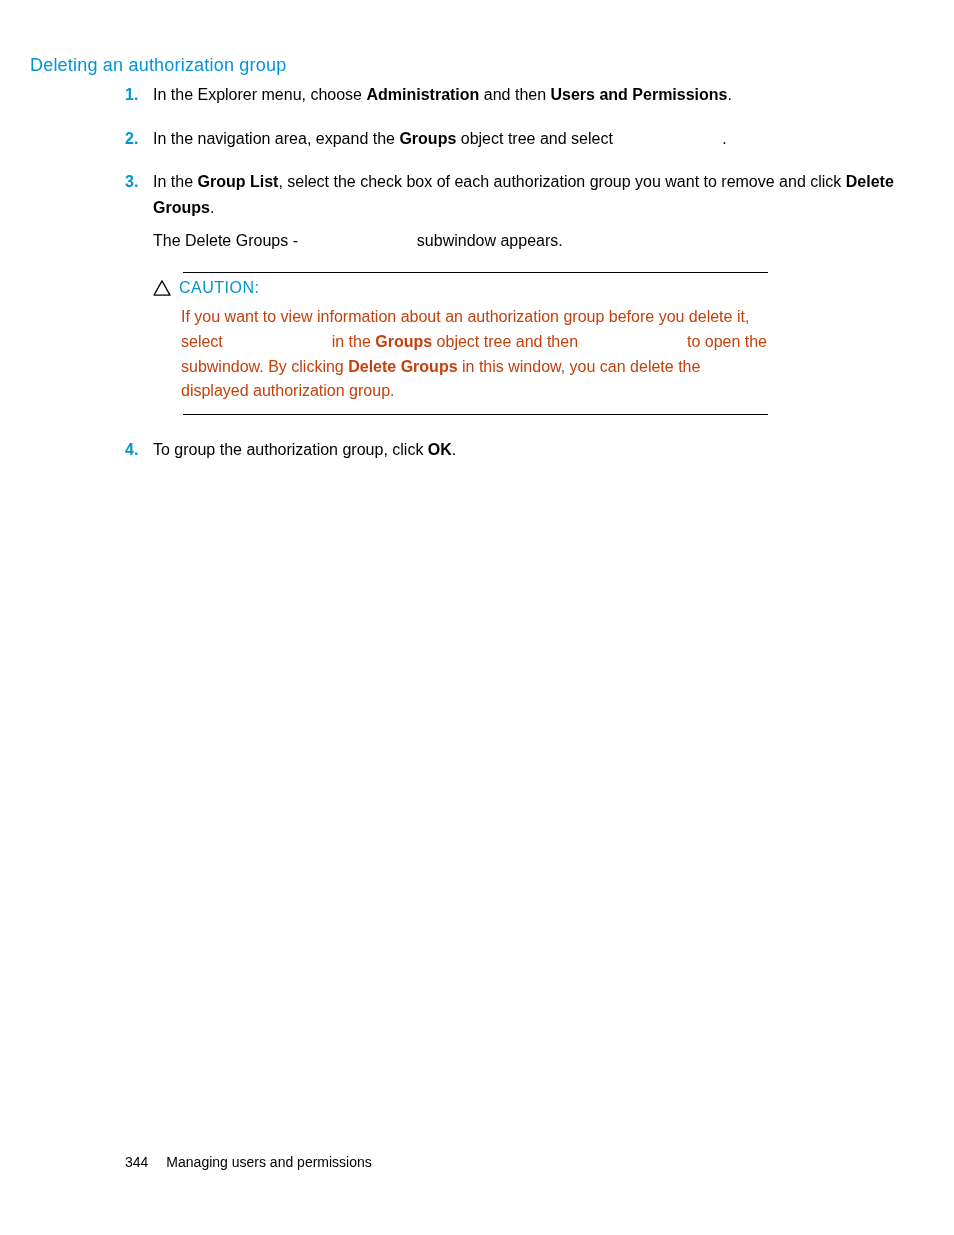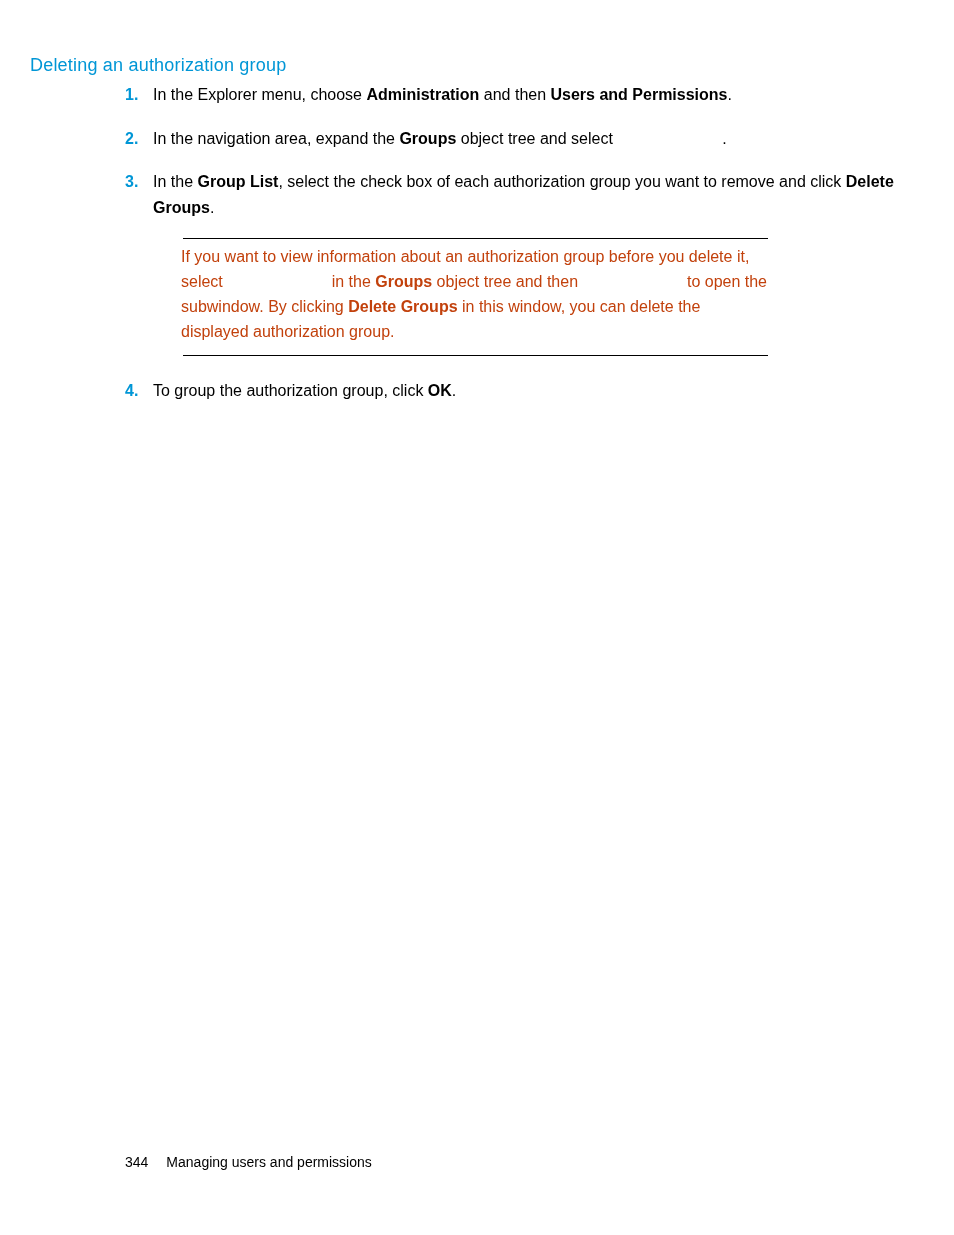--- a/index.html
+++ b/index.html
@@ -126,25 +126,36 @@
     <div class="step-num">2.</div>
     <div class="step-body">
       <span>In the navigation area, expand the </span><span class="bold">Groups</span><span> object tree and select </span><span style="display:inline-block;width:105px;"></span><span>.</span>
     </div>
   </div>
 
   <div class="step">
     <div class="step-num">3.</div>
     <div class="step-body">
       <span>In the </span><span class="bold">Group List</span><span>, select the check box of each authorization group you want to remove and click </span><span class="bold">Delete Groups</span><span>.</span>
+      <span class="line2">
+        <span>The Delete Groups - </span><span style="display:inline-block;width:110px;"></span><span> subwindow appears.</span>
+      </span>
     </div>
   </div>
 
   <div class="caution-block">
     <hr class="caution-rule">
+    <div class="caution-header">
+      <span class="caution-icon">
+        <svg viewBox="0 0 20 18" width="18" height="16">
+          <path d="M10 1 L19 17 L1 17 Z" fill="none" stroke="#000000" stroke-width="1.5" stroke-linejoin="round"></path>
+        </svg>
+      </span>
+      <span class="caution-label">CAUTION:</span>
+    </div>
     <div class="caution-text">
       <span>If you want to view information about an authorization group before you delete it, select </span><span style="display:inline-block;width:100px;"></span><span> in the </span><span class="bold">Groups</span><span> object tree and then </span><span style="display:inline-block;width:100px;"></span><span> to open the </span><span>subwindow. By clicking </span><span class="bold">Delete Groups</span><span> in this window, you can delete the displayed authorization group.</span>
     </div>
     <hr class="caution-rule bottom">
   </div>
 
   <div class="step">
     <div class="step-num">4.</div>
     <div class="step-body">
       <span>To group the authorization group, click </span><span class="bold">OK</span><span>.</span>

